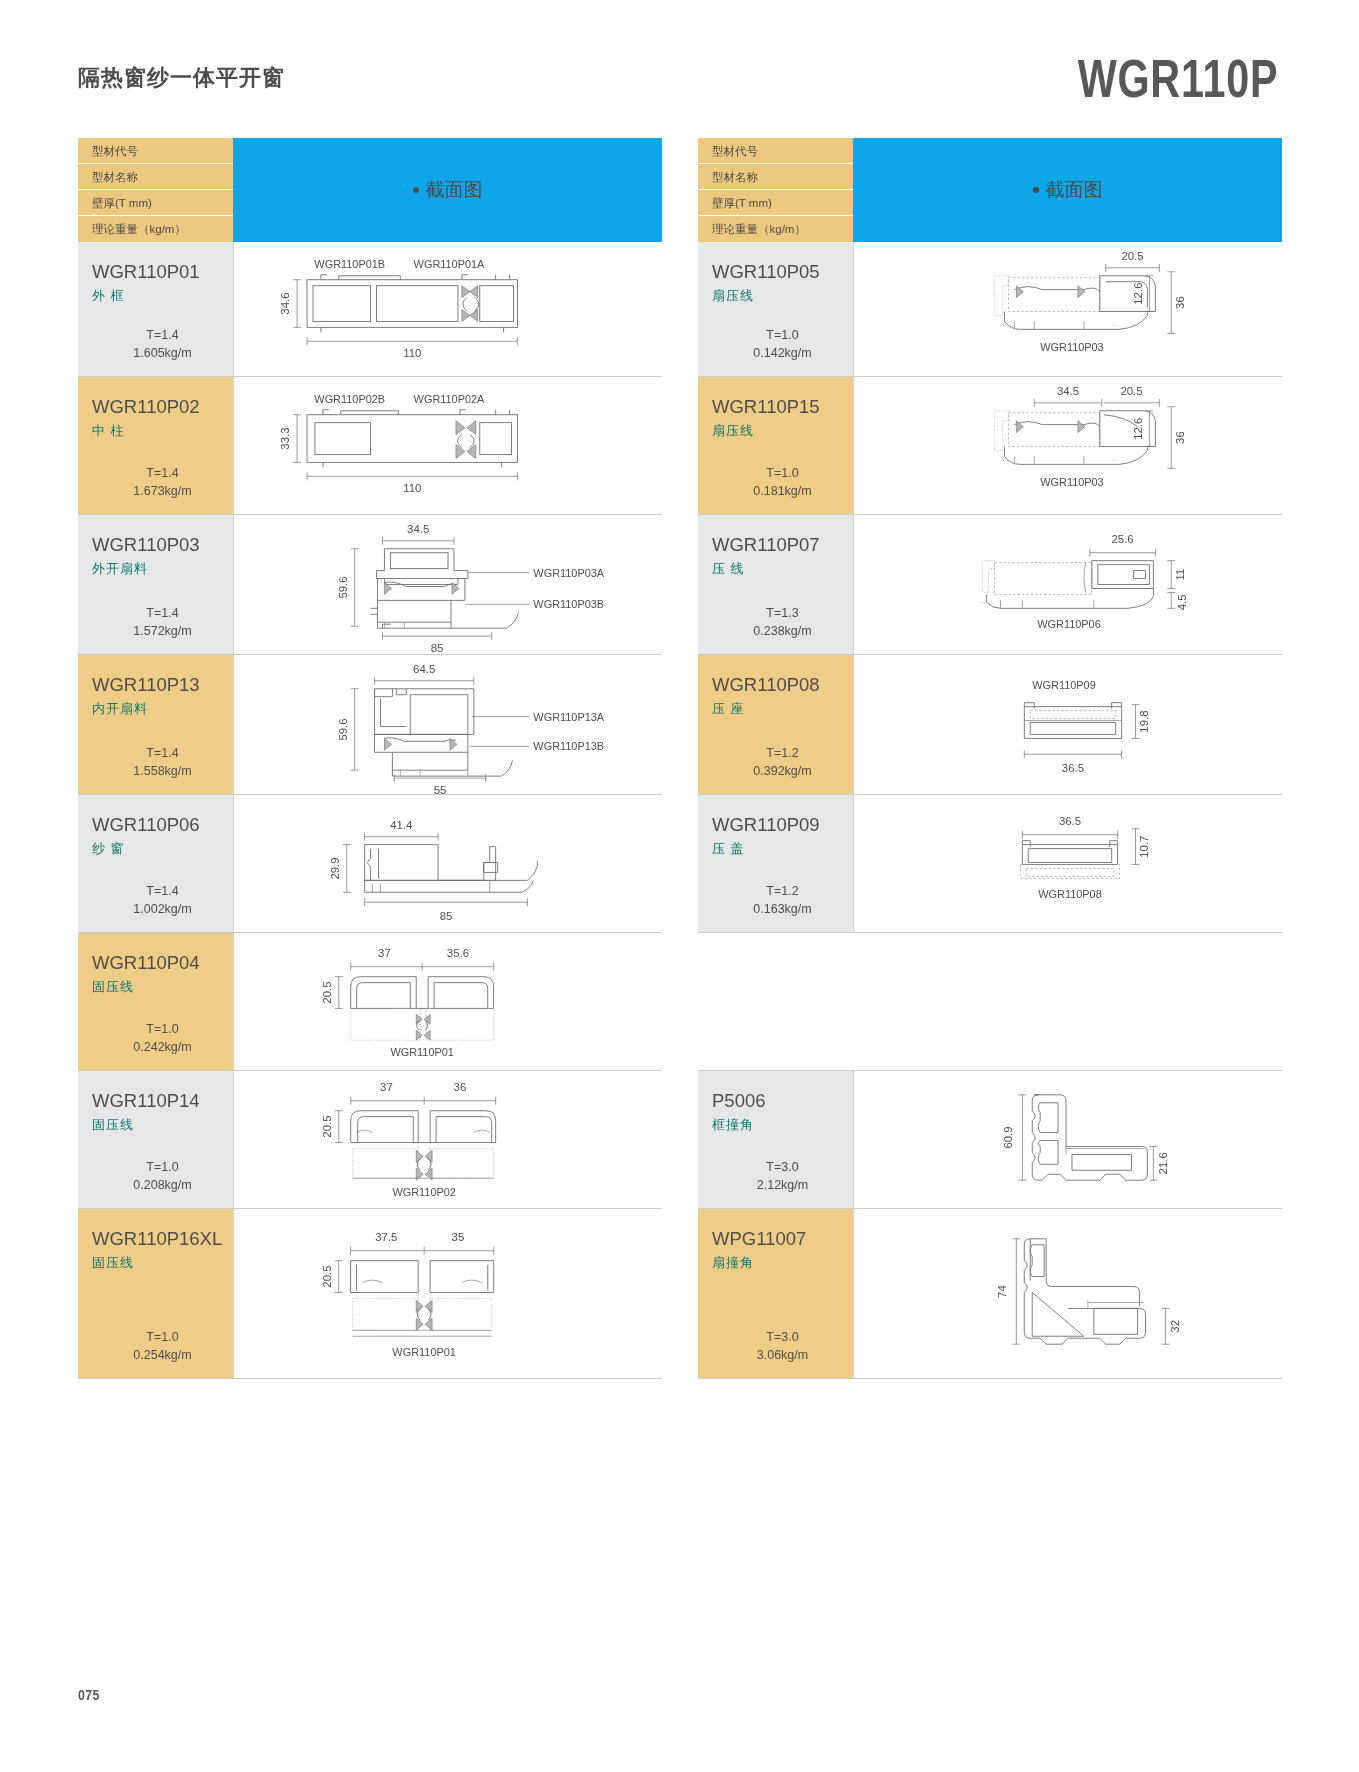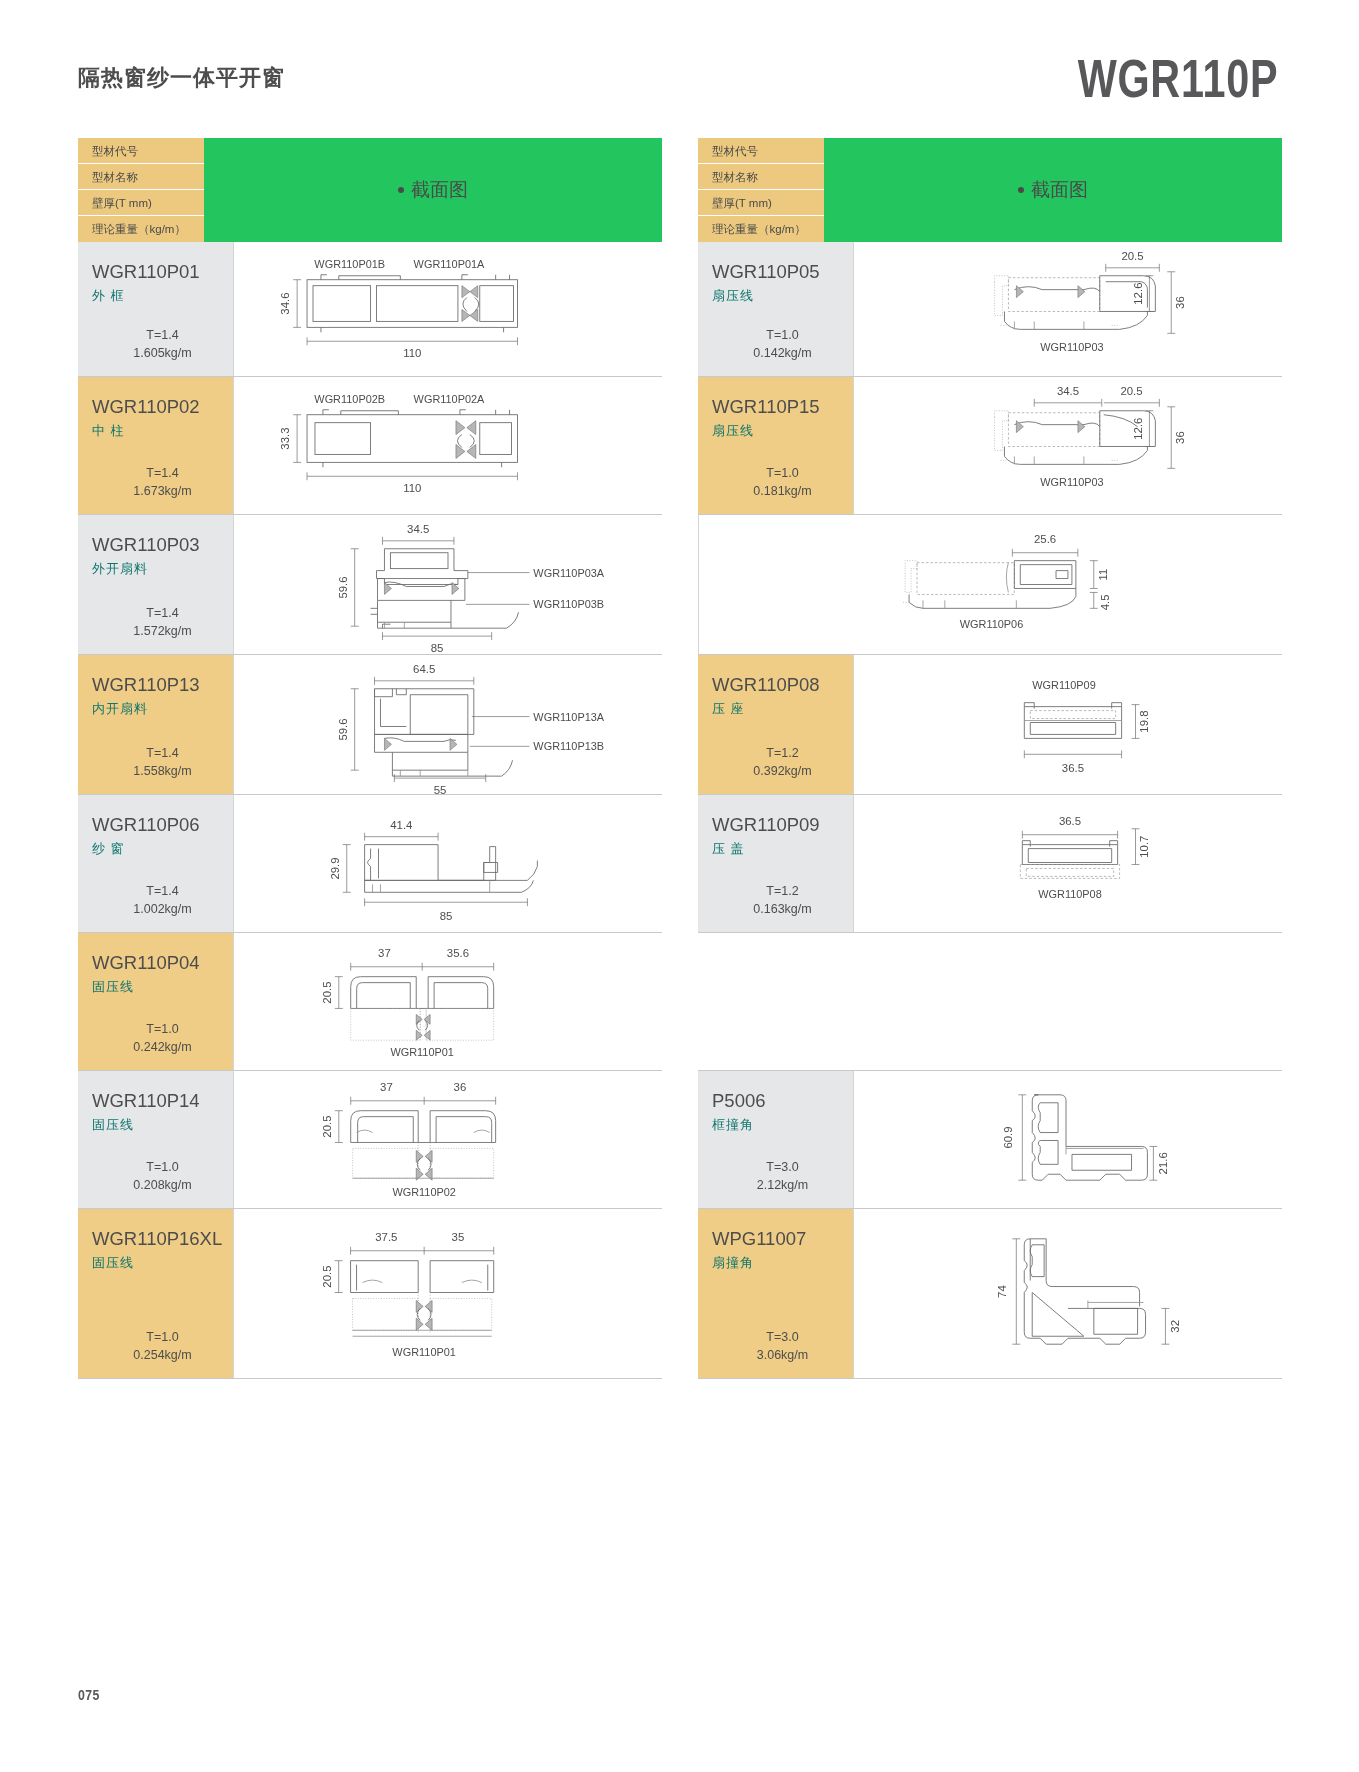--- a/index.html
+++ b/index.html
@@ -33,31 +33,31 @@
   
   .columns {
     position: absolute; left: 78px; top: 138px;
     width: 1204px;
     display: flex; gap: 36px;
   }
   .col { width: 584px; }
 
   
   .thead { display: flex; }
-  .thead-labels { width: 126px; }
+  .thead-labels { width: 155px; }
   .thead-labels .hcell {
     background: #edc97f;
     border-bottom: 1px solid #ffffff;
     height: 26px; line-height: 26px;
     padding-left: 14px;
     font-size: 11.5px; color: #4a4a4a; white-space: nowrap;
   }
   .thead-labels .hcell:last-child { border-bottom: none; }
   .thead-section {
-    flex: 1; background: #22c55e;
+    flex: 1; background: #0ea5e9;
     display: flex; align-items: center; justify-content: center;
     font-size: 19px; color: #4a4a4a;
   }
   .thead-section .bullet {
     display: inline-block; width: 6px; height: 6px; border-radius: 50%;
     background: #4a4a4a; margin-right: 7px; vertical-align: 3px;
   }
 
   
   .row { display: flex; border-bottom: 1px solid #c9c9c9; }
@@ -504,20 +504,28 @@
               <path class="ln" d="M150 70 l0 10 q6 8 16 8 l100 0 q20 -2 28 -14 l0 -4"></path>
               <path class="ln2" d="M160 80 l0 8 M180 80 l0 8 M230 80 l0 8"></path>
               <path class="dot" d="M146 84 l6 0 M258 84 l6 0"></path>
             </g>
             <text class="ltxt" x="218" y="110" text-anchor="middle">WGR110P03</text>
           </svg>
         </div>
       </div>
 
       <div class="row" style="height:140px">
+        <div class="cell-info gray">
+          <div class="code">WGR110P07</div>
+          <div class="name">压 线</div>
+          <div class="spec">
+            <div>T=1.3</div>
+            <div>0.238kg/m</div>
+          </div>
+        </div>
         <div class="cell-draw">
           <svg viewBox="0 0 428 140" preserveAspectRatio="xMidYMid meet">
             <g class="dim">
               <path d="M236 38 l66 0 M236 34 l0 8 M302 34 l0 8"></path>
               <path d="M318 46 l0 28 M314 46 l8 0 M314 74 l8 0"></path>
               <path d="M318 78 l0 16 M314 78 l8 0 M314 94 l8 0"></path>
             </g>
             <text class="dtxt" x="269" y="28" text-anchor="middle">25.6</text>
             <text class="dtxt" x="331" y="60" text-anchor="middle" transform="rotate(-90 331 60)">11</text>
             <text class="dtxt" x="333" y="88" text-anchor="middle" transform="rotate(-90 333 88)">4.5</text>

